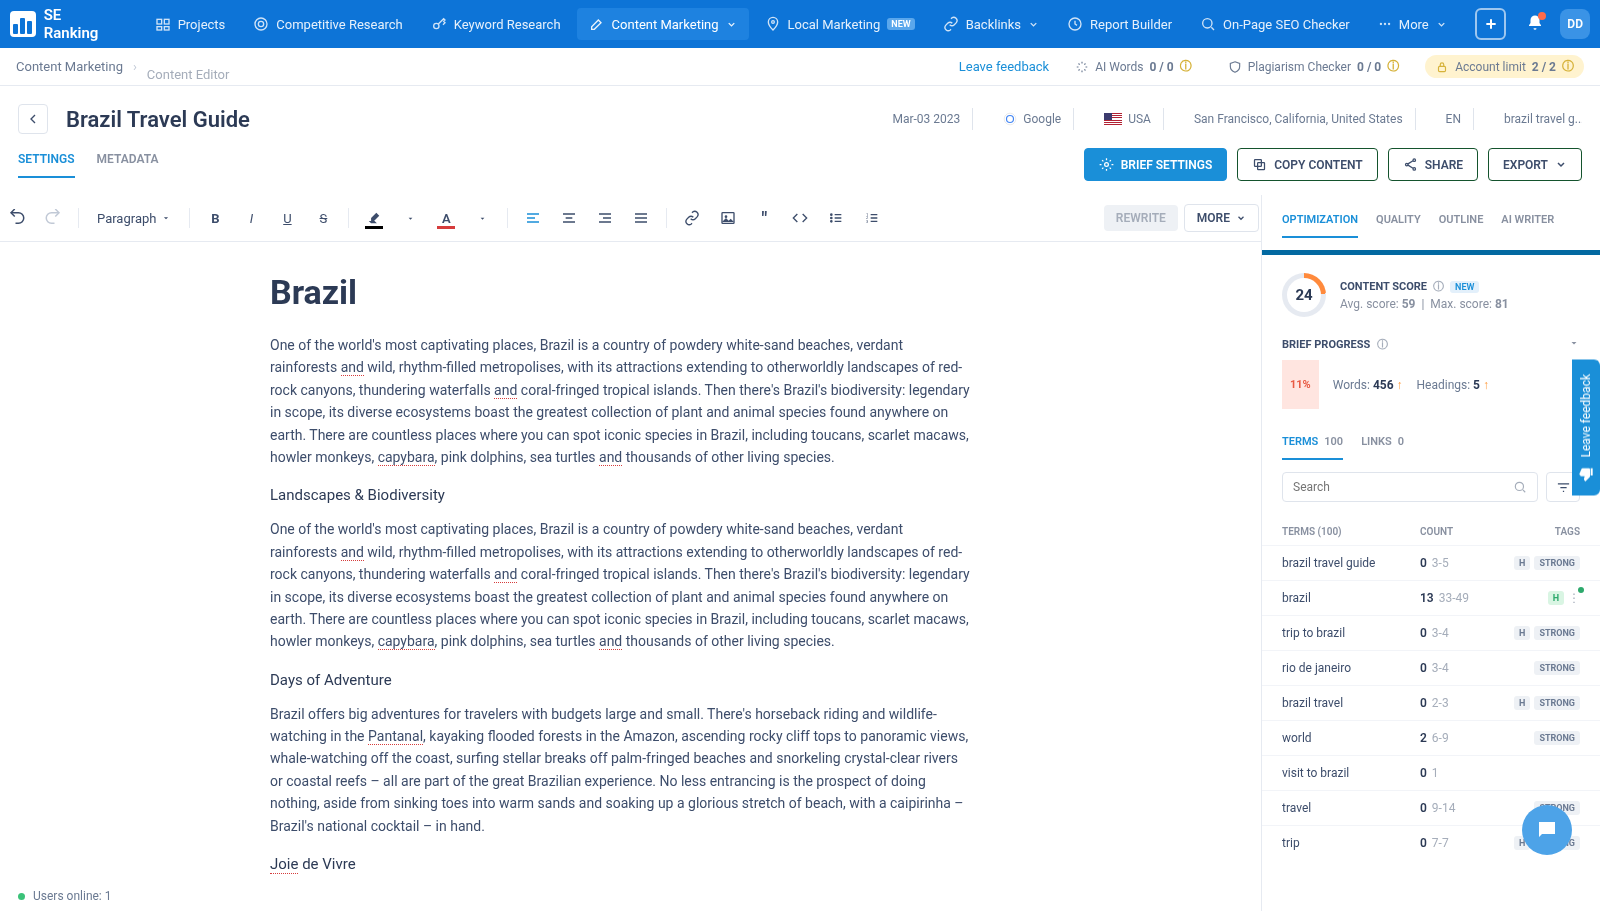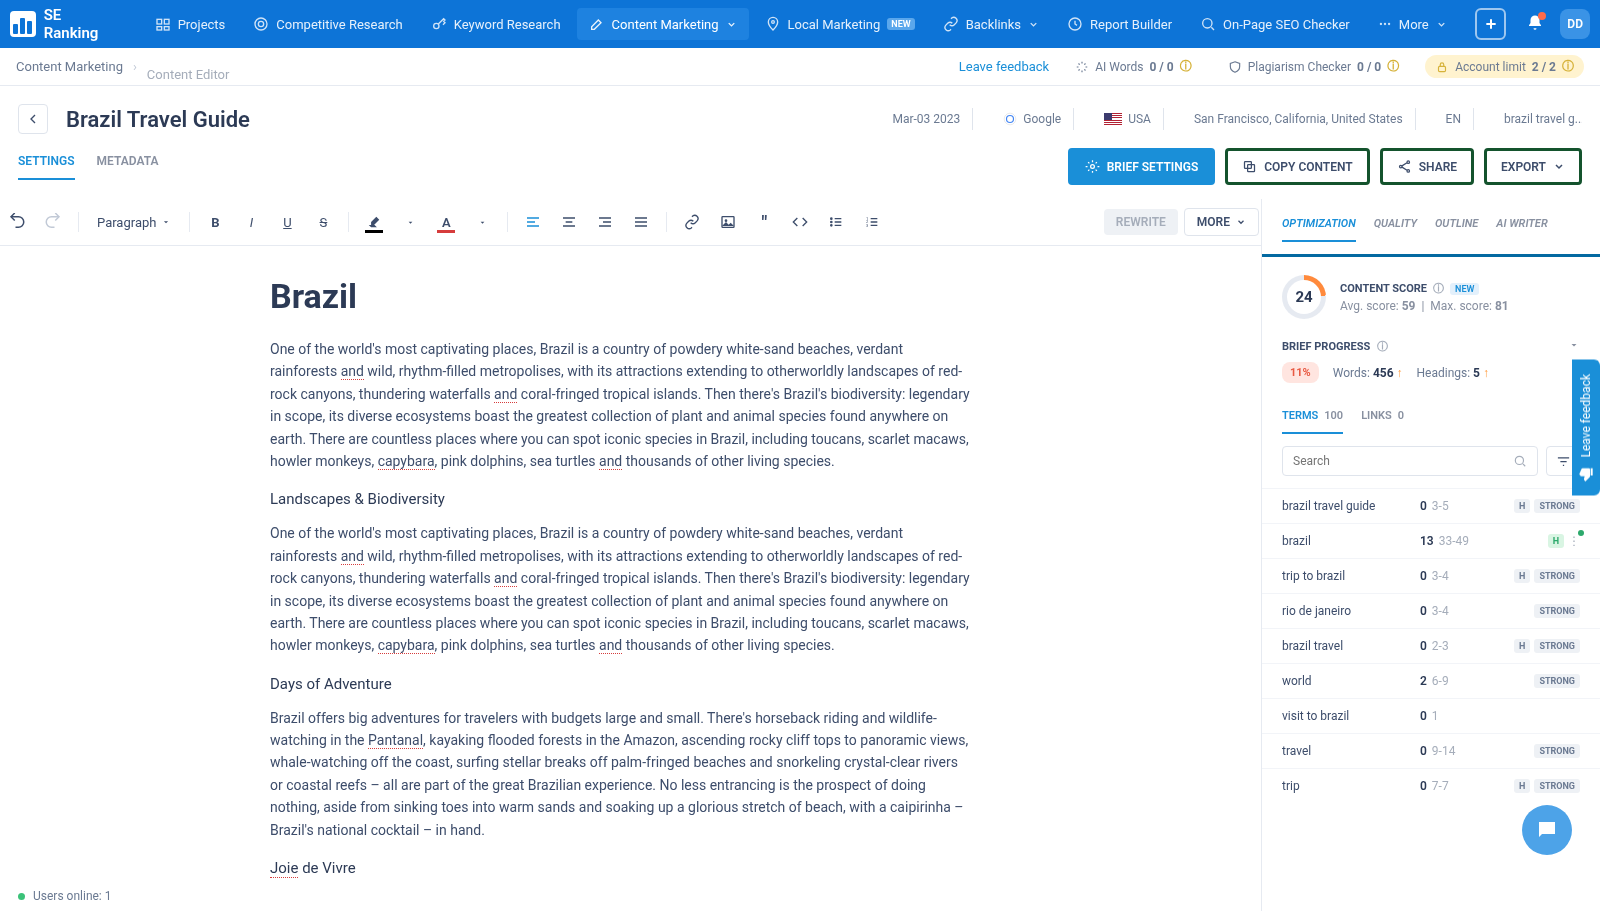--- a/index.html
+++ b/index.html
@@ -47,21 +47,21 @@
 .flag-us { background: linear-gradient(#b22234 0 7.69%, #fff 7.69% 15.38%, #b22234 15.38% 23.07%, #fff 23.07% 30.76%, #b22234 30.76% 38.45%, #fff 38.45% 46.14%, #b22234 46.14% 53.83%, #fff 53.83% 61.52%, #b22234 61.52% 69.21%, #fff 69.21% 76.9%, #b22234 76.9% 84.59%, #fff 84.59% 92.28%, #b22234 92.28% 100%); }
 .flag-us::before { content:""; position:absolute; top:0; left:0; width:8px; height:7px; background:#3c3b6e; }
 .meta-keyword { max-width: 90px; overflow: hidden; text-overflow: ellipsis; white-space: nowrap; border-right:none; }
 
 
 .actionrow { display: flex; align-items: center; padding: 0 18px 14px 18px; gap: 10px; }
 .tabs-sub { display: flex; gap: 22px; }
 .tab-sub { font-size: 12px; font-weight: 600; color: #8890a0; padding-bottom: 10px; cursor: pointer; border-bottom: 2px solid transparent; }
 .tab-sub.active { color: #1a8fd8; border-bottom-color: #1a8fd8; }
 .actionrow-spacer { flex: 1; }
-.btn { display: flex; align-items: center; gap: 7px; padding: 8px 14px; border-radius: 4px; font-size: 12px; font-weight: 600; cursor: pointer; border: 3px solid #14532d; color: #3d4d6b; background: #fff; justify-content: center; }
+.btn { display: flex; align-items: center; gap: 7px; padding: 8px 14px; border-radius: 4px; font-size: 12px; font-weight: 600; cursor: pointer; border: 1px solid #14532d; color: #3d4d6b; background: #fff; justify-content: center; }
 .btn.primary { background: #1a8fd8; border-color: #1a8fd8; color: #fff; }
 .btn .ic { width: 15px; height: 15px; }
 
 
 .main { display: flex; min-height: 820px; }
 .editor-col { flex: 1; border-right: 1px solid #e6eaf1; position: relative; }
 .side-col { width: 338px; padding: 18px 0 0 0; position: relative; }
 
 
 .ed-toolbar { display: flex; align-items: center; padding: 8px 2px; gap: 6px; border-bottom: 1px solid #e6eaf1; }
@@ -80,36 +80,36 @@
 
 
 .doc { padding: 30px 130px 30px 270px; max-width: 1100px; }
 .doc h1 { font-size: 34px; font-weight: 700; color: #2c3a55; margin-bottom: 22px; }
 .doc p { font-size: 14px; line-height: 1.6; color: #3d4d6b; margin-bottom: 18px; }
 .doc h3 { font-size: 15px; font-weight: 400; color: #2c3a55; margin: 12px 0 14px 0; }
 .spellerr { border-bottom: 1px dotted #d63c3c; }
 .circle-badge { width: 22px; height: 22px; border: 1.5px solid #d63c3c; color: #d63c3c; border-radius: 50%; display: inline-flex; align-items: center; justify-content: center; font-size: 10px; font-weight: 600; position: absolute; right: 300px; bottom: 100px; }
 
 
-.side-tabs { display: flex; gap: 18px; padding: 0 20px 12px 20px; border-bottom: 3px solid #0369a1; font-style: italic; }
+.side-tabs { display: flex; gap: 18px; padding: 0 20px 12px 20px; border-bottom: 5px solid #0369a1; }
 .side-tab { font-size: 11px; font-weight: 600; color: #8890a0; padding-bottom: 10px; cursor: pointer; border-bottom: 2px solid transparent; }
 .side-tab.active { color: #1a8fd8; border-bottom-color: #1a8fd8; }
 
 .score-block { display: flex; gap: 14px; padding: 18px 20px 14px 20px; align-items: center; }
 .score-ring { width: 44px; height: 44px; border-radius: 50%; background: conic-gradient(#ff8a3c 0 86deg, #e6eaf1 86deg 360deg); display: flex; align-items: center; justify-content: center; position: relative; }
 .score-ring::before { content:""; position:absolute; inset:5px; background:#fff; border-radius:50%; }
 .score-val { position: relative; font-weight: 700; font-size: 15px; color: #2c3a55; }
 .score-text .hd { font-size: 11px; font-weight: 700; color: #3d4d6b; display: flex; gap: 6px; align-items: center; }
 .score-text .sub { font-size: 12px; color: #8890a0; margin-top: 3px; }
 .new-pill { background: #e3f0fb; color: #1a8fd8; font-size: 9px; padding: 1px 5px; border-radius: 3px; font-weight: 600; }
 
 .brief-block { padding: 6px 20px 12px 20px; position: relative; }
 .brief-hd { font-size: 11px; font-weight: 700; color: #3d4d6b; margin-bottom: 8px; }
 .brief-row { display: flex; gap: 14px; align-items: center; }
-.pct-pill { background: #ffe5e0; color: #e85a43; font-size: 11px; font-weight: 700; padding: 4px 8px; border-radius: 8px; }
+.pct-pill { background: #ffe5e0; color: #e85a43; font-size: 11px; font-weight: 700; padding: 18px 8px; border-radius: 0; }
 .brief-stat { font-size: 12px; color: #6b7a92; }
 .brief-stat b { color: #2c3a55; font-weight: 700; }
 .up { color: #ff9a3c; }
 .brief-caret { position:absolute; right:20px; top:6px; cursor:pointer; color:#8890a0; }
 
 .term-tabs { display: flex; gap: 18px; padding: 14px 20px 0 20px; }
 .term-tab { font-size: 11px; font-weight: 600; color: #8890a0; padding-bottom: 10px; cursor: pointer; border-bottom: 2px solid transparent; display: flex; gap: 6px; }
 .term-tab.active { color: #1a8fd8; border-bottom-color: #1a8fd8; }
 .term-tab .n { color: #8890a0; font-weight: 600; }
 
@@ -536,20 +536,25 @@
             <path d="M21 21l-4-4"></path>
           </svg>
       </div>
       <div class="filter-btn">
         <svg width="15" height="15" viewBox="0 0 24 24" fill="none" stroke="#3d4d6b" stroke-width="2">
             <path d="M3 6h18M7 12h10M11 18h2"></path>
           </svg>
       </div>
     </div>
 
+    <div class="term-header">
+      <div class="col-term"><span>TERMS</span> <span>(100)</span></div>
+      <div class="col-count">COUNT</div>
+      <div class="col-tags">TAGS</div>
+    </div>
 
     <div id="term-rows">
         <div class="term-row">
           <div class="t">brazil travel guide</div>
           <div class="c">0 <span class="range">3-5</span></div>
           <div class="tags">
             <span class="tag-h">H</span>
             <span class="tag-strong">STRONG</span>
           </div>
         </div>

